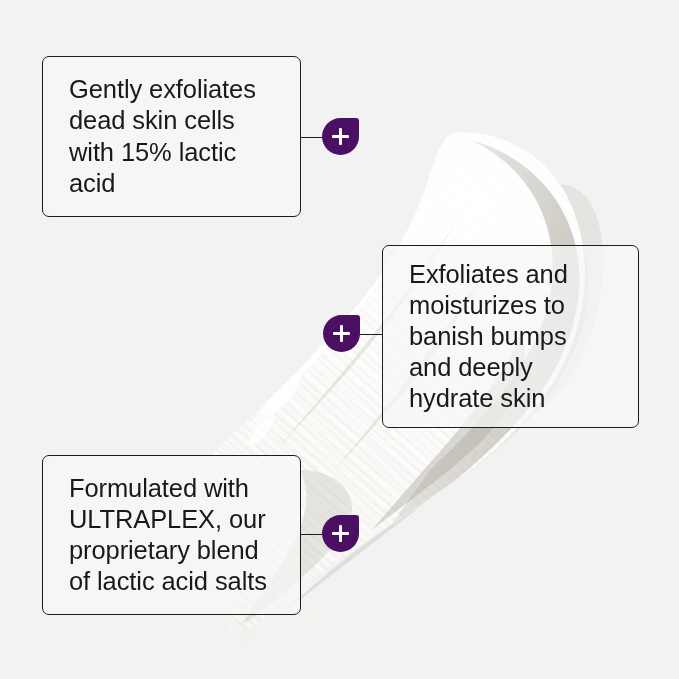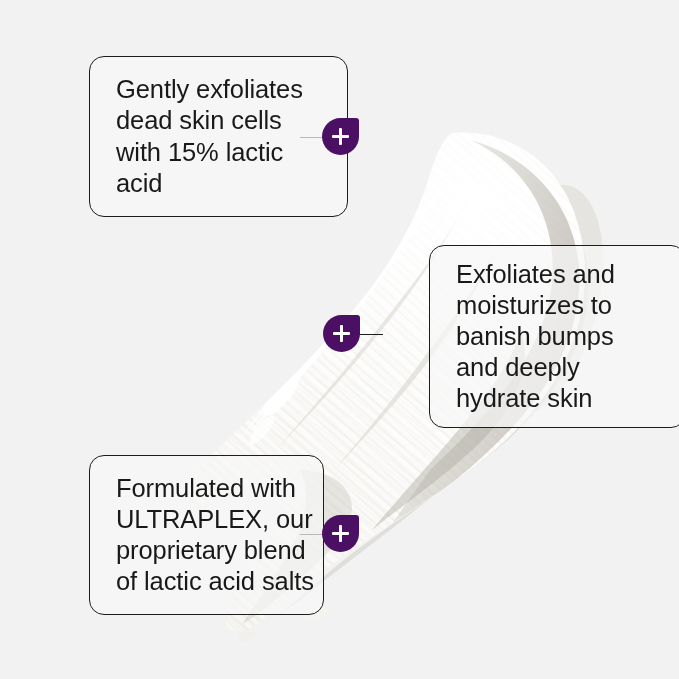--- a/index.html
+++ b/index.html
@@ -21,39 +21,38 @@
     position: absolute;
     inset: 0;
     pointer-events: none;
   }
 
   
   .callout {
     position: absolute;
     box-sizing: border-box;
     border: 1.4px solid #1c1c1c;
-    border-radius: 15px;
+    border-radius: 7px;
     background: rgba(247, 247, 247, 0.72);
     display: flex;
     align-items: center;
-    margin-left: 47px;
   }
   .callout-text {
     font-size: 25.5px;
     line-height: 1.22;
     color: #191919;
     font-weight: 400;
     letter-spacing: -0.1px;
     white-space: pre-line;
     padding: 0 0 0 26px;
   }
 
   #callout-1 { left: 42px;  top: 56px;  width: 259px; height: 161px; }
   #callout-2 { left: 382px; top: 245px; width: 257px; height: 183px; }
-  #callout-3 { left: 42px;  top: 455px; width: 235px; height: 160px; }
+  #callout-3 { left: 42px;  top: 455px; width: 259px; height: 160px; }
 
   
   .connector {
     position: absolute;
     height: 1.4px;
     background: #1c1c1c;
   }
   #connector-1 { left: 300px; top: 136.5px; width: 24px; }
   #connector-2 { left: 358px; top: 333.5px; width: 25px; }
   #connector-3 { left: 300px; top: 533.5px; width: 24px; }

